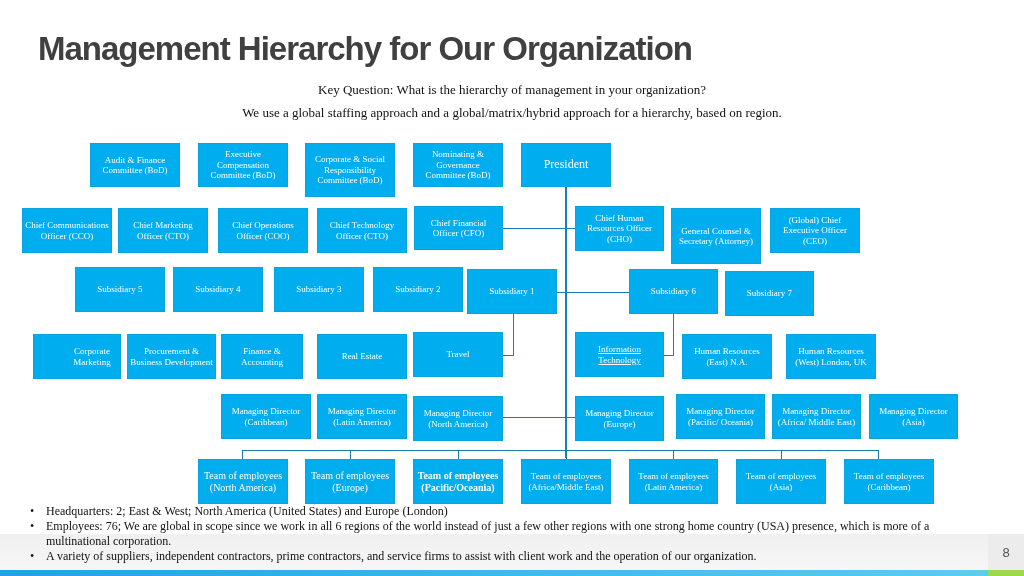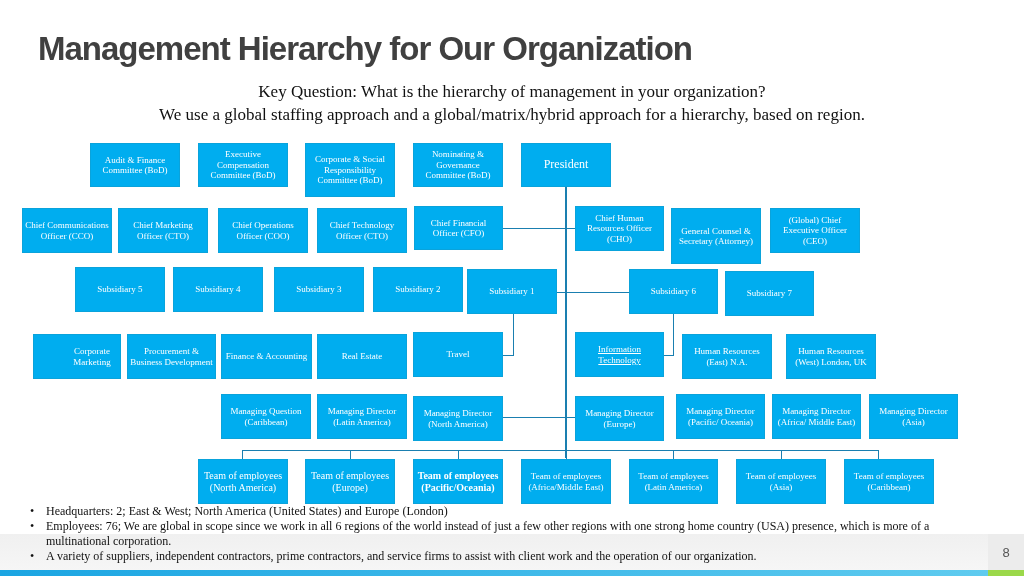--- a/index.html
+++ b/index.html
@@ -1,18 +1,18 @@
 <!DOCTYPE html>
 <html><head>
 <meta charset="utf-8">
 <style>
   html, body { margin:0; padding:0; }
   body { width:1024px; height:576px; position:relative; overflow:hidden; background:#ffffff; font-family:"Liberation Serif", serif; }
   .title { position:absolute; left:38px; top:30px; font-family:"Liberation Sans", sans-serif; font-weight:bold; font-size:33px; color:#404040; letter-spacing:-1px; white-space:nowrap; }
-  .subtitle { position:absolute; left:0; width:1024px; text-align:center; font-size:17px; color:#111; white-space:nowrap; }
+  .subtitle { position:absolute; left:0; width:1024px; text-align:center; font-size:13px; color:#111; white-space:nowrap; }
   .box { position:absolute; background:#00adef; color:#ffffff; display:flex; align-items:center; justify-content:center; text-align:center; font-size:9px; line-height:1.15; box-shadow:0 0 0 1px #0aa3db; padding:0 2px; box-sizing:border-box; }
   .box.big { font-size:12px; }
   .box.team { font-size:10px; }
   .line { position:absolute; background:#1a7fb0; }
   .bullets { position:absolute; left:30px; top:504px; width:960px; font-size:12px; color:#111; line-height:15px; }
   .bullets .b { position:relative; padding-left:16px; }
   .bullets .b::before { content:"•"; position:absolute; left:0; }
   .footer-band { position:absolute; left:0; top:534px; width:1024px; height:36px; background:linear-gradient(#f0f0f0,#f6f6f6); z-index:-1; }
   .pagenum-box { position:absolute; left:988px; top:534px; width:36px; height:36px; background:#ececec; color:#555; font-family:"Liberation Sans", sans-serif; font-size:13px; display:flex; align-items:center; justify-content:center; }
   .bottom-bar { position:absolute; left:0; top:570px; width:988px; height:6px; background:linear-gradient(90deg,#1ba5e2,#5fcbef); }
@@ -104,41 +104,41 @@
 <div class="box" style="left:726px;top:272px;width:87px;height:43px;">
     <span>Subsidiary 7</span>
   </div>
 
 <div class="box" style="left:34px;top:335px;width:86px;height:43px;padding-left:32px;">
     <span>Corporate Marketing</span>
   </div>
 <div class="box" style="left:128px;top:335px;width:87px;height:43px;">
     <span>Procurement &amp; Business Development</span>
   </div>
-<div class="box" style="left:222px;top:335px;width:89px;height:43px;">
+<div class="box" style="left:222px;top:335px;width:80px;height:43px;">
     <span>Finance &amp; Accounting</span>
   </div>
 <div class="box" style="left:318px;top:335px;width:88px;height:43px;">
     <span>Real Estate</span>
   </div>
 <div class="box" style="left:414px;top:333px;width:88px;height:43px;">
     <span>Travel</span>
   </div>
 <div class="box" style="left:576px;top:333px;width:87px;height:43px;text-decoration:underline;">
     <span>Information Technology</span>
   </div>
 <div class="box" style="left:683px;top:335px;width:88px;height:43px;">
     <span>Human Resources (East) N.A.</span>
   </div>
 <div class="box" style="left:787px;top:335px;width:88px;height:43px;">
     <span>Human Resources (West) London, UK</span>
   </div>
 
 <div class="box" style="left:222px;top:395px;width:88px;height:43px;">
-    <span>Managing Question (Caribbean)</span>
+    <span>Managing Director (Caribbean)</span>
   </div>
 <div class="box" style="left:318px;top:395px;width:88px;height:43px;">
     <span>Managing Director (Latin America)</span>
   </div>
 <div class="box" style="left:414px;top:397px;width:88px;height:43px;">
     <span>Managing Director (North America)</span>
   </div>
 <div class="box" style="left:576px;top:397px;width:87px;height:43px;">
     <span>Managing Director (Europe)</span>
   </div>

